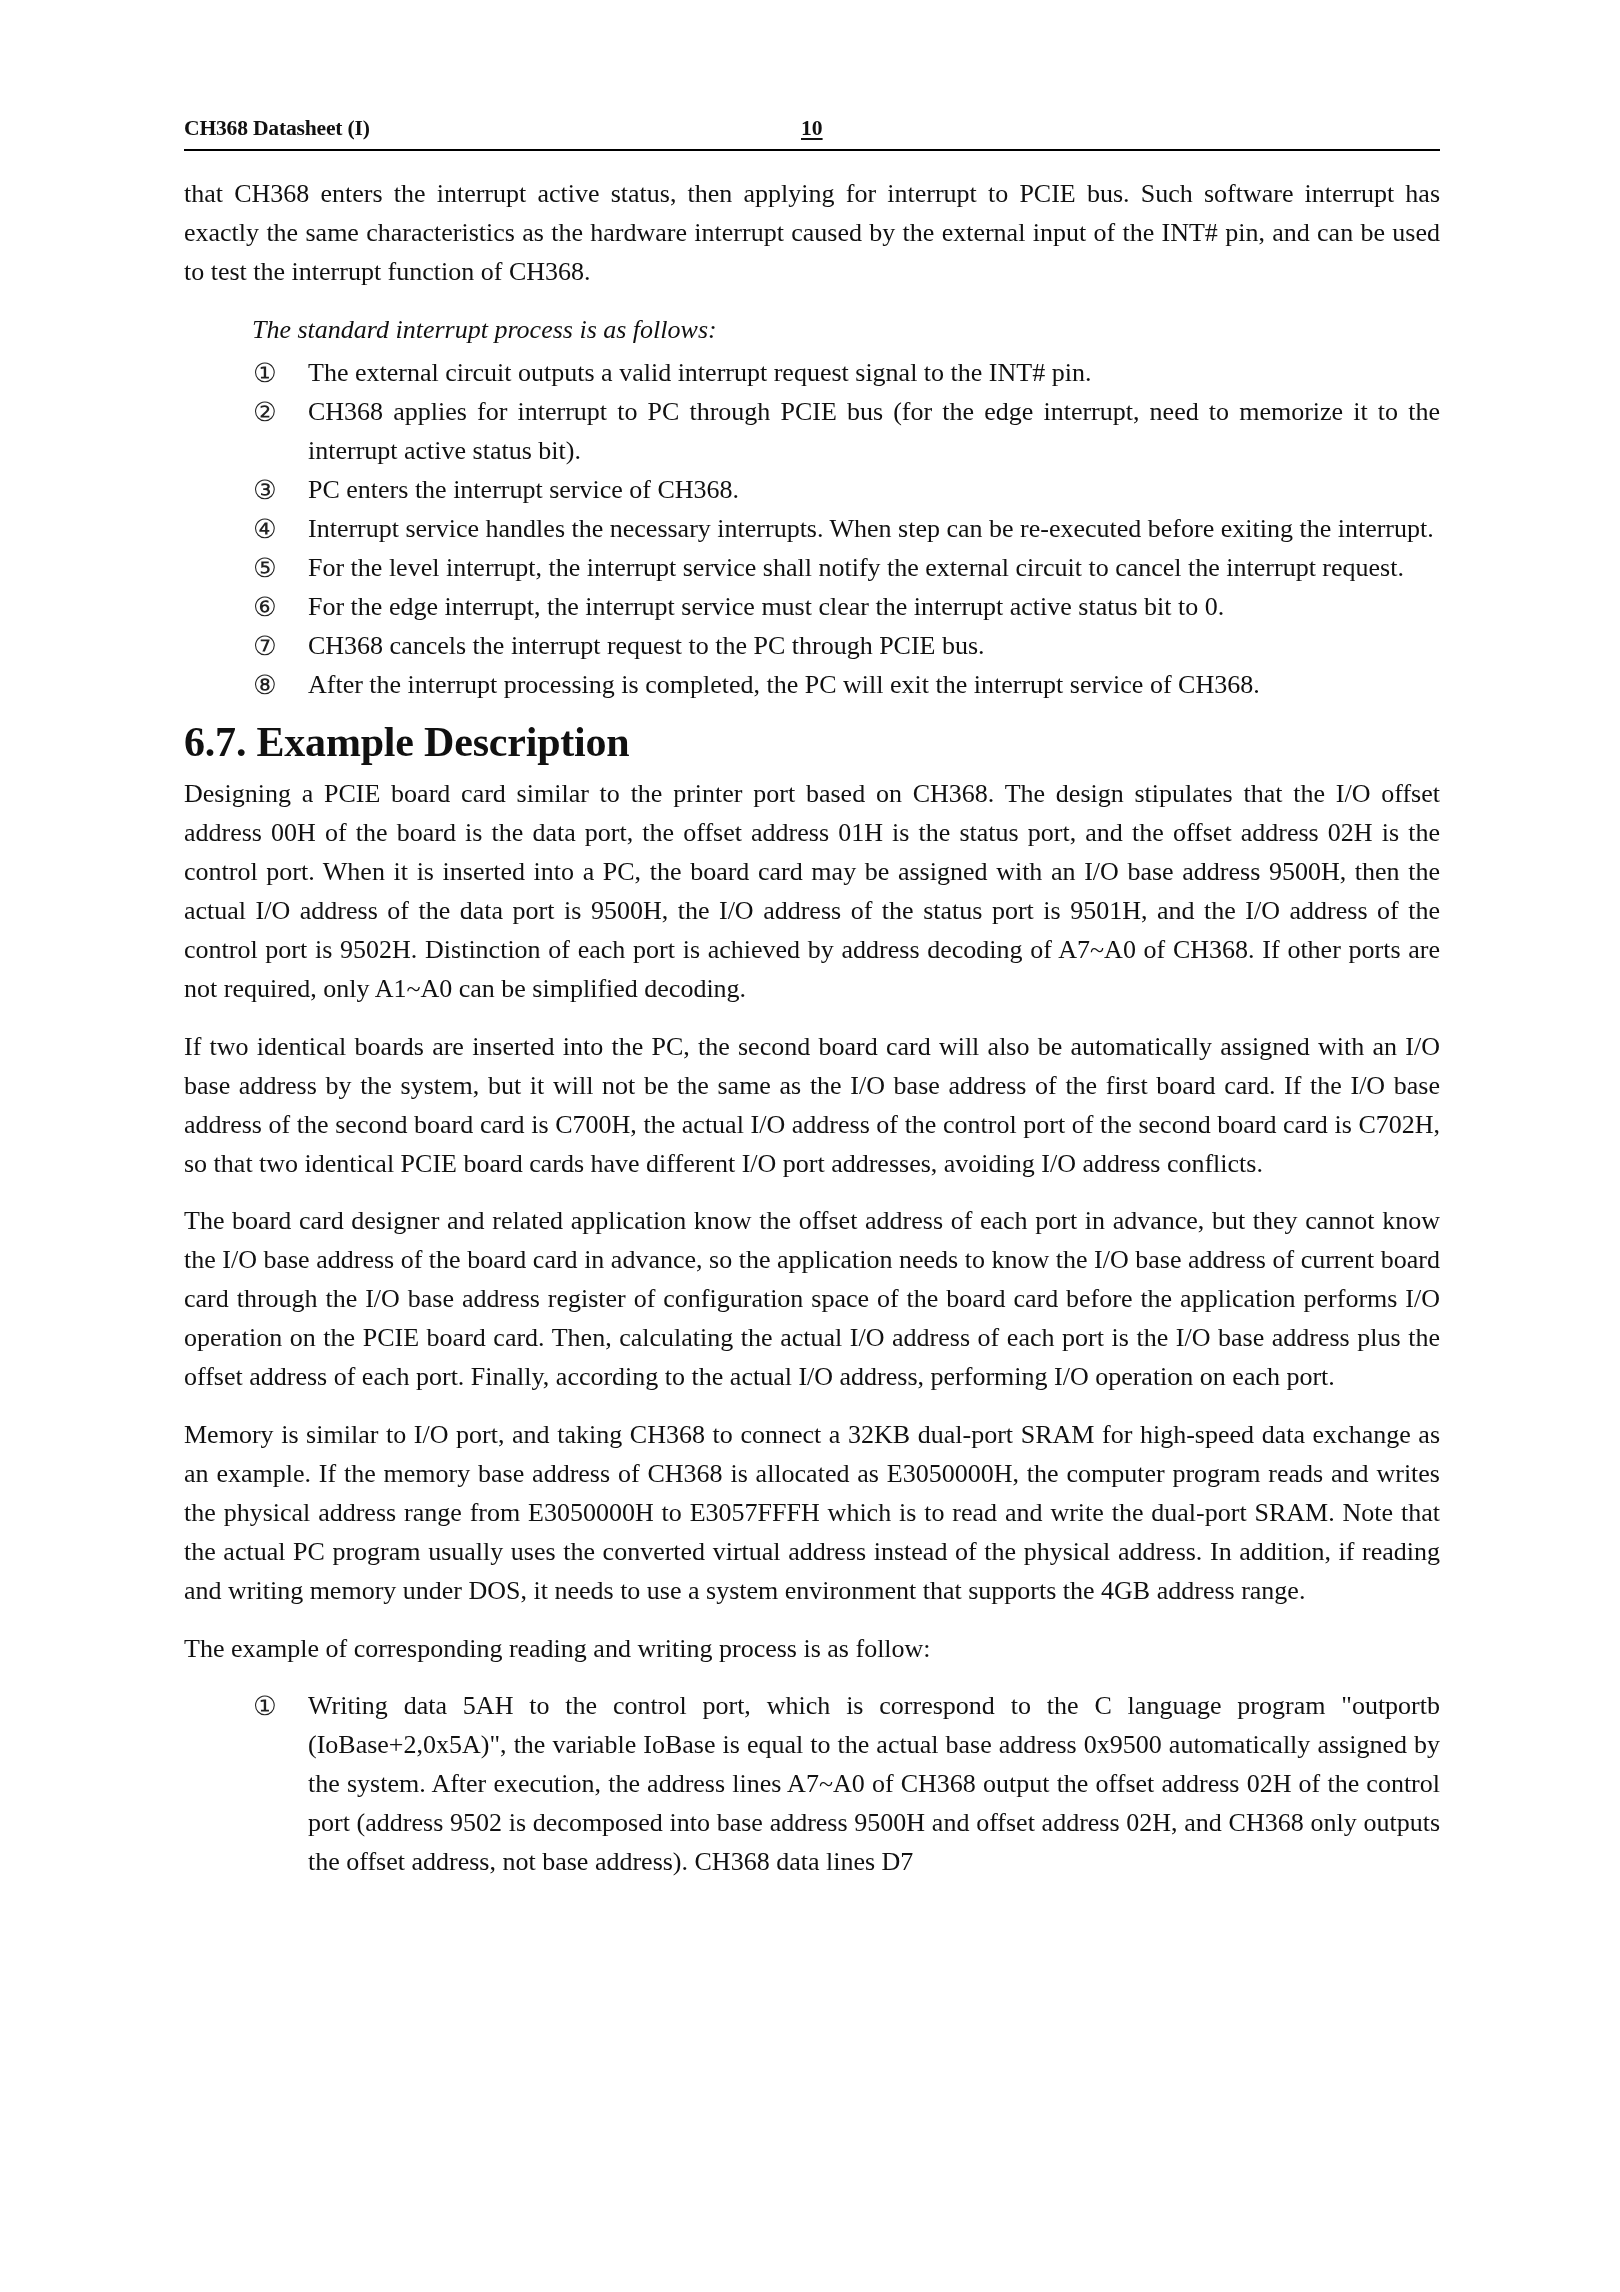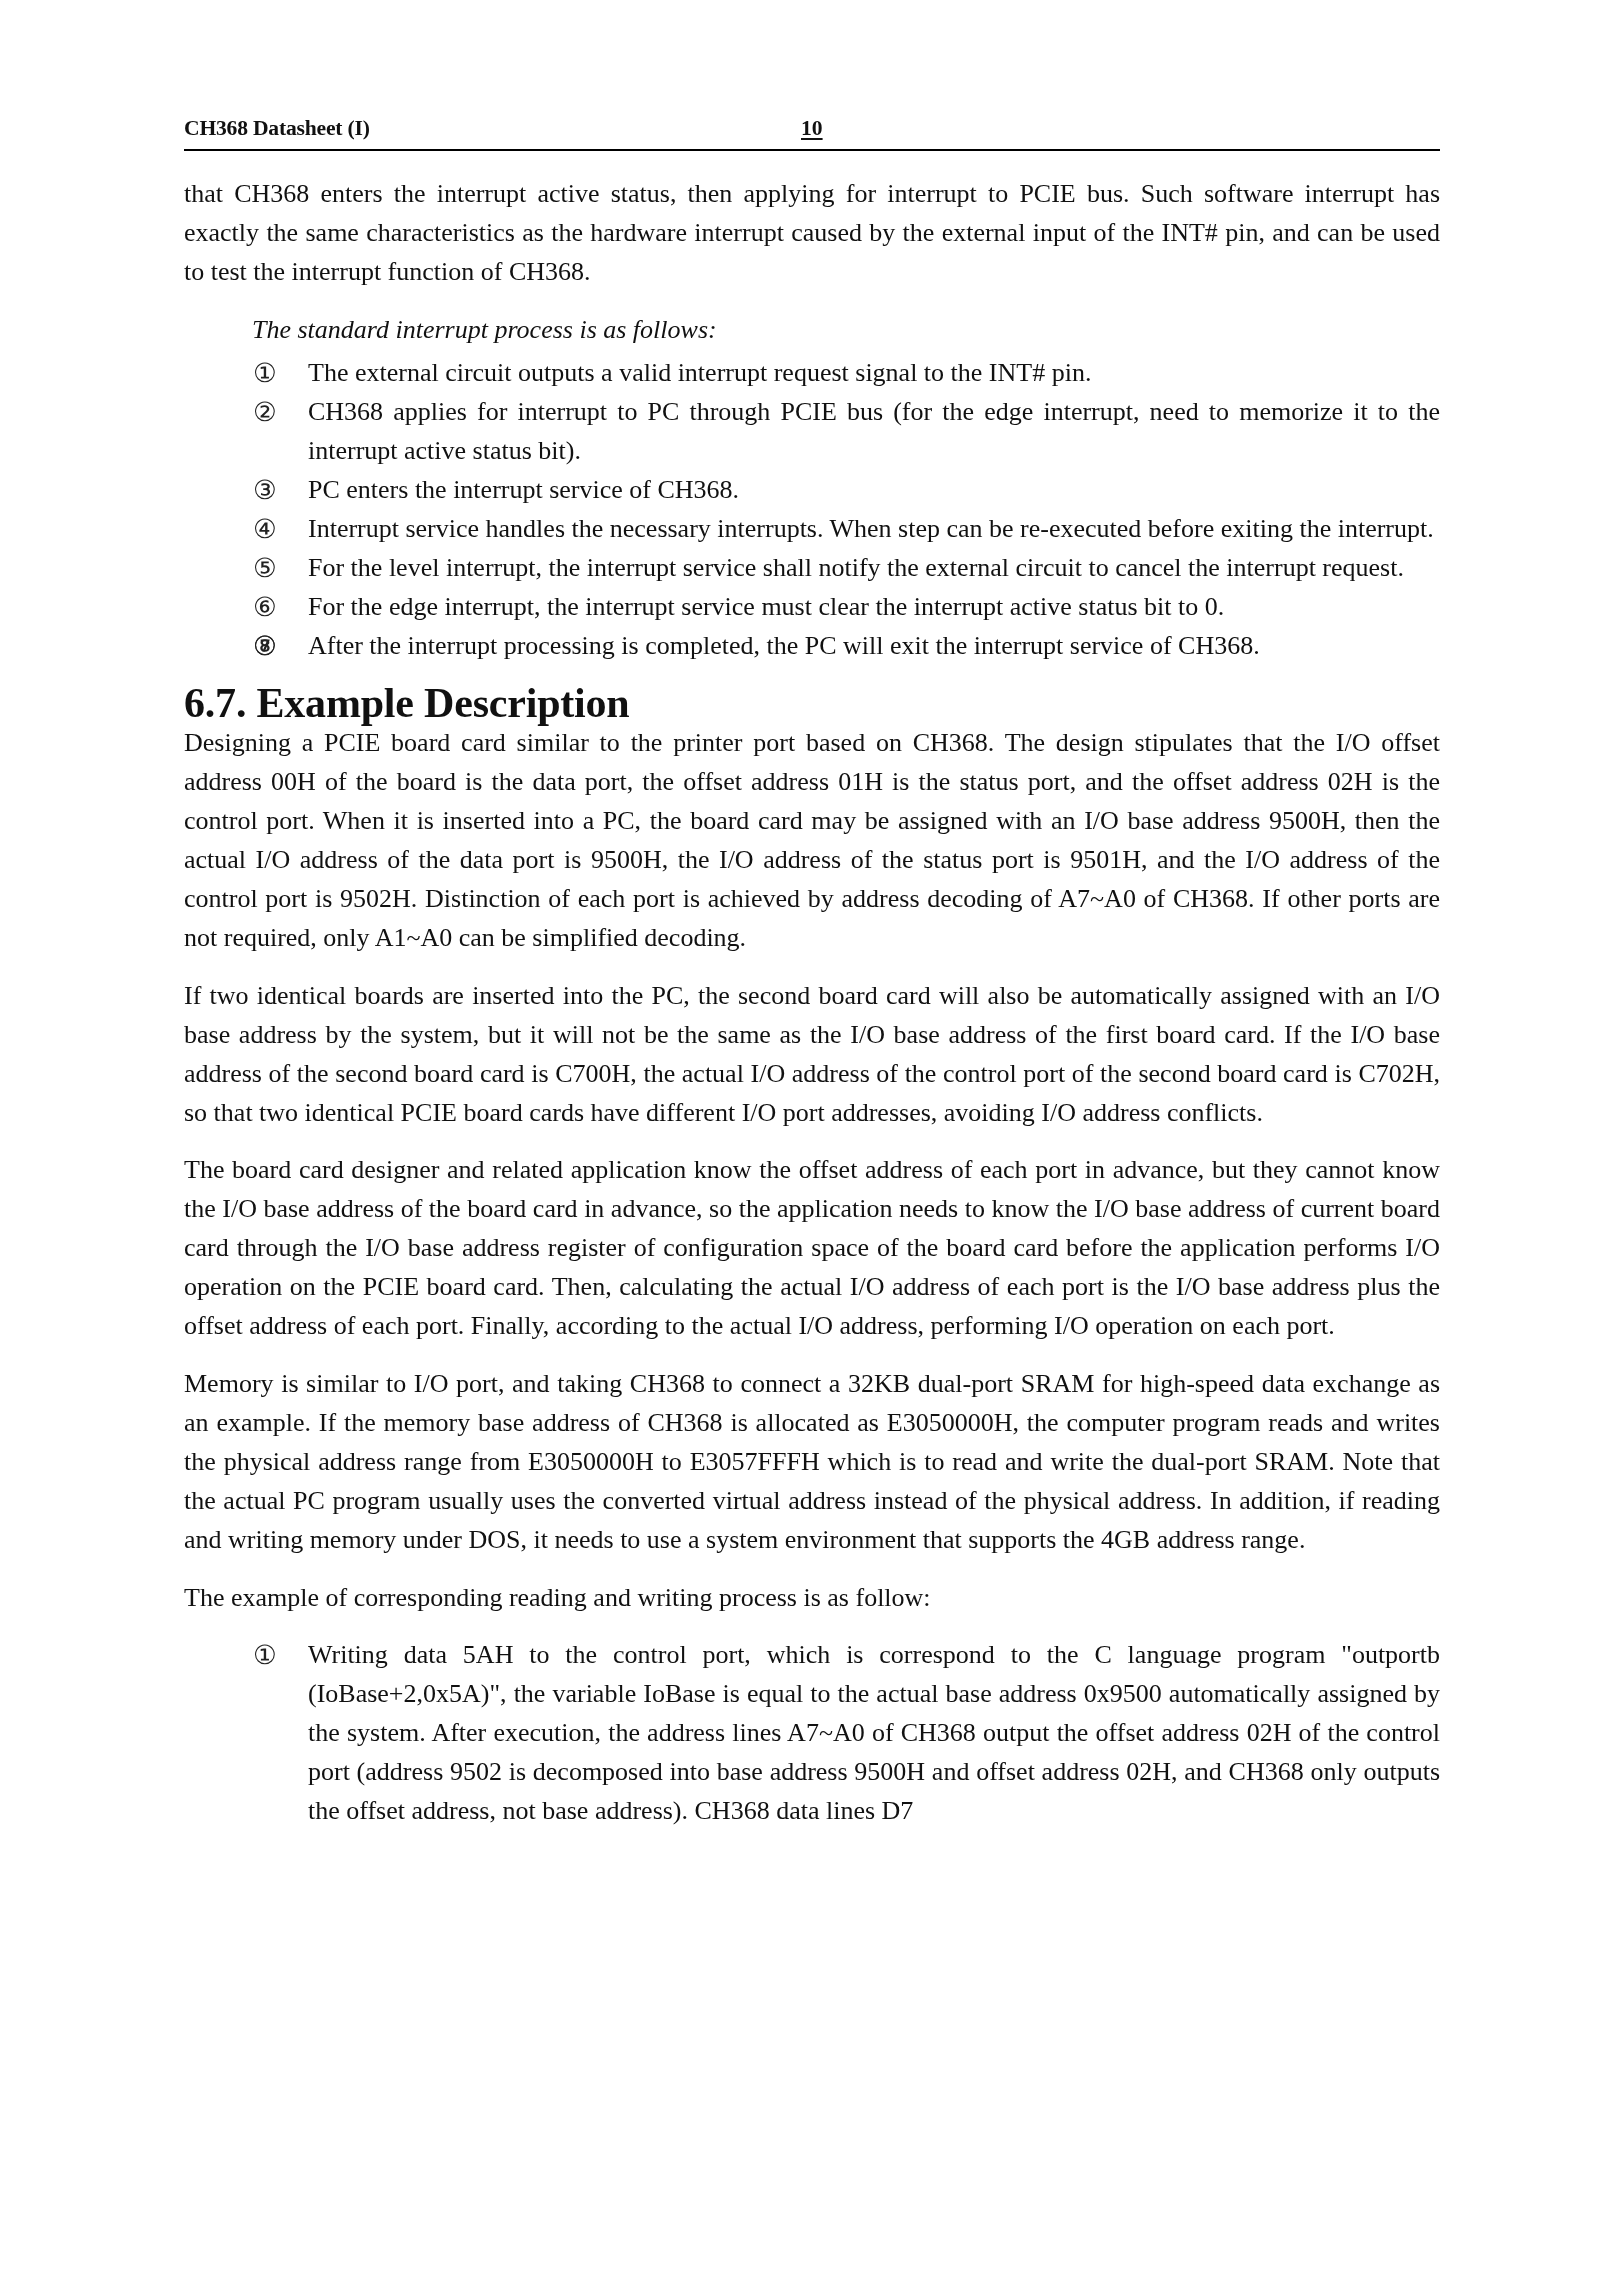--- a/index.html
+++ b/index.html
@@ -92,21 +92,21 @@
       font-weight: normal;
       color: #222222;
     }
     h2.section {
       margin: 19.6px 0 0 0;
       font-size: 42px;
       line-height: 39px;
       font-weight: bold;
       letter-spacing: -0.2px;
     }
-    p.after-heading { margin-top: 0; }
+    p.after-heading { margin-top: 12px; }
   </style>
 </head>
 <body>
 
 <div class="page">
 
   <div class="running-header">
     <span class="header-title">CH368 Datasheet (I)</span>
     <span class="header-page">10</span>
   </div>
@@ -116,21 +116,21 @@
     <p>that CH368 enters the interrupt active status, then applying for interrupt to PCIE bus. Such software interrupt has exactly the same characteristics as the hardware interrupt caused by the external input of the INT# pin, and can be used to test the interrupt function of CH368.</p>
     <p class="indent">The standard interrupt process is as follows:</p>
 
     <ol class="circled">
       <li><span class="num">①</span><span>The external circuit outputs a valid interrupt request signal to the INT# pin.</span></li>
       <li><span class="num">②</span><span>CH368 applies for interrupt to PC through PCIE bus (for the edge interrupt, need to memorize it to the interrupt active status bit).</span></li>
       <li><span class="num">③</span><span>PC enters the interrupt service of CH368.</span></li>
       <li><span class="num">④</span><span>Interrupt service handles the necessary interrupts. When step can be re-executed before exiting the interrupt.</span></li>
       <li><span class="num">⑤</span><span>For the level interrupt, the interrupt service shall notify the external circuit to cancel the interrupt request.</span></li>
       <li><span class="num">⑥</span><span>For the edge interrupt, the interrupt service must clear the interrupt active status bit to 0.</span></li>
-      <li><span class="num">⑦</span></li>
+      <li><span class="num">⑦</span><span>CH368 cancels the interrupt request to the PC through PCIE bus.</span></li>
       <li><span class="num">⑧</span><span>After the interrupt processing is completed, the PC will exit the interrupt service of CH368.</span></li>
     </ol>
 
     <h2 class="section">6.7. Example Description</h2>
 
     <p class="after-heading">Designing a PCIE board card similar to the printer port based on CH368. The design stipulates that the I/O offset address 00H of the board is the data port, the offset address 01H is the status port, and the offset address 02H is the control port. When it is inserted into a PC, the board card may be assigned with an I/O base address 9500H, then the actual I/O address of the data port is 9500H, the I/O address of the status port is 9501H, and the I/O address of the control port is 9502H. Distinction of each port is achieved by address decoding of A7~A0 of CH368. If other ports are not required, only A1~A0 can be simplified decoding.</p>
     <p>If two identical boards are inserted into the PC, the second board card will also be automatically assigned with an I/O base address by the system, but it will not be the same as the I/O base address of the first board card. If the I/O base address of the second board card is C700H, the actual I/O address of the control port of the second board card is C702H, so that two identical PCIE board cards have different I/O port addresses, avoiding I/O address conflicts.</p>
     <p>The board card designer and related application know the offset address of each port in advance, but they cannot know the I/O base address of the board card in advance, so the application needs to know the I/O base address of current board card through the I/O base address register of configuration space of the board card before the application performs I/O operation on the PCIE board card. Then, calculating the actual I/O address of each port is the I/O base address plus the offset address of each port. Finally, according to the actual I/O address, performing I/O operation on each port.</p>
     <p>Memory is similar to I/O port, and taking CH368 to connect a 32KB dual-port SRAM for high-speed data exchange as an example. If the memory base address of CH368 is allocated as E3050000H, the computer program reads and writes the physical address range from E3050000H to E3057FFFH which is to read and write the dual-port SRAM. Note that the actual PC program usually uses the converted virtual address instead of the physical address. In addition, if reading and writing memory under DOS, it needs to use a system environment that supports the 4GB address range.</p>
     <p>The example of corresponding reading and writing process is as follow:</p>

